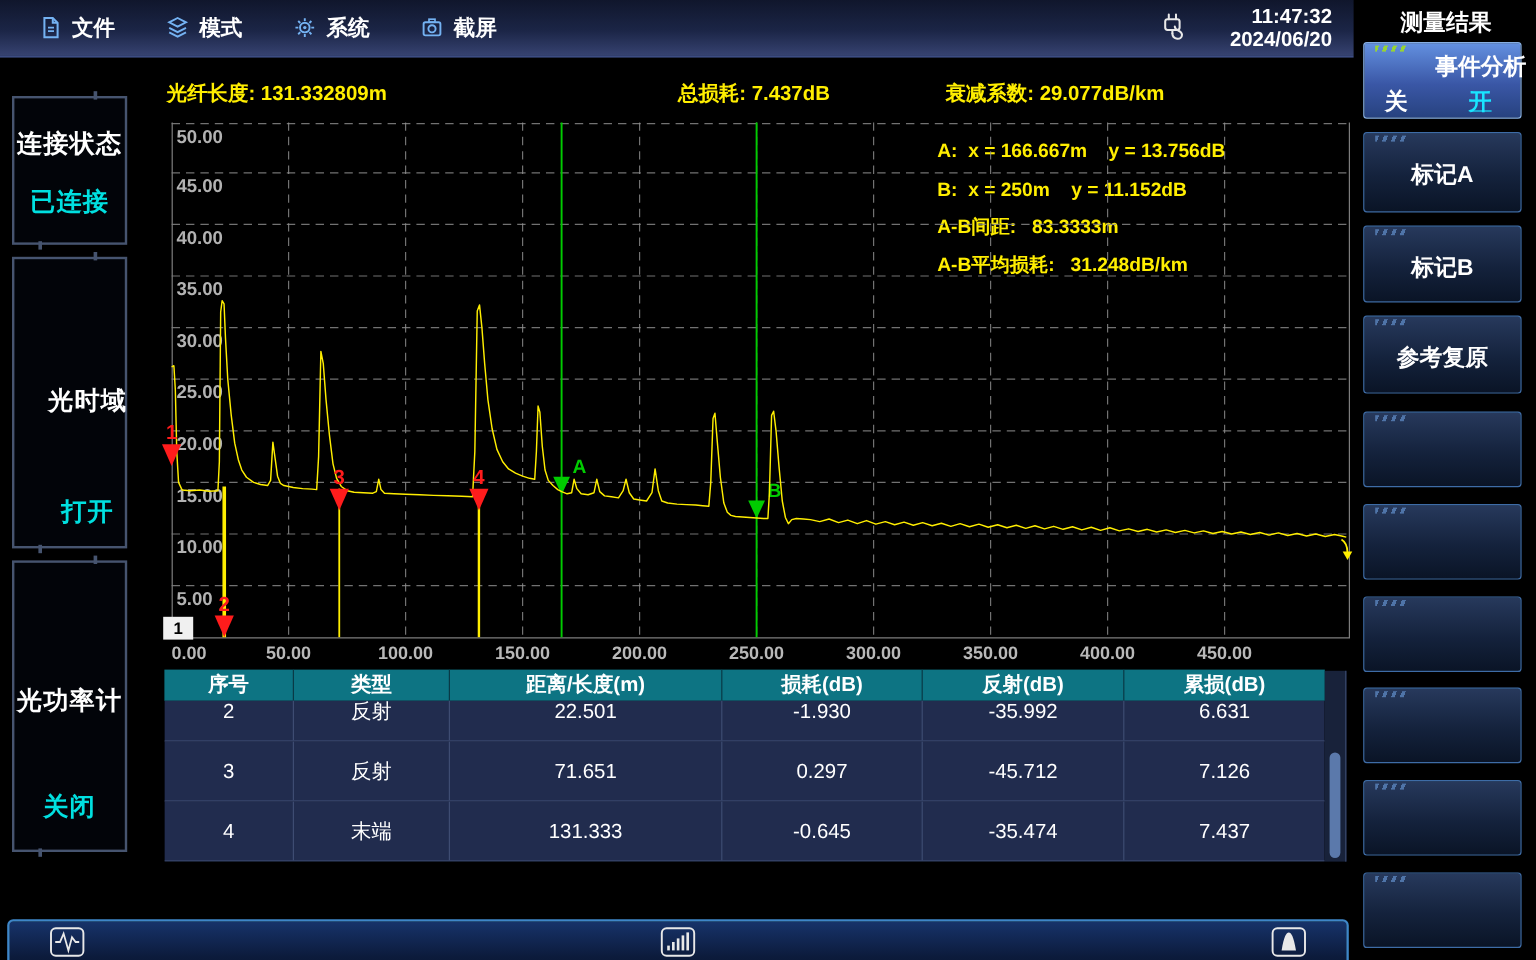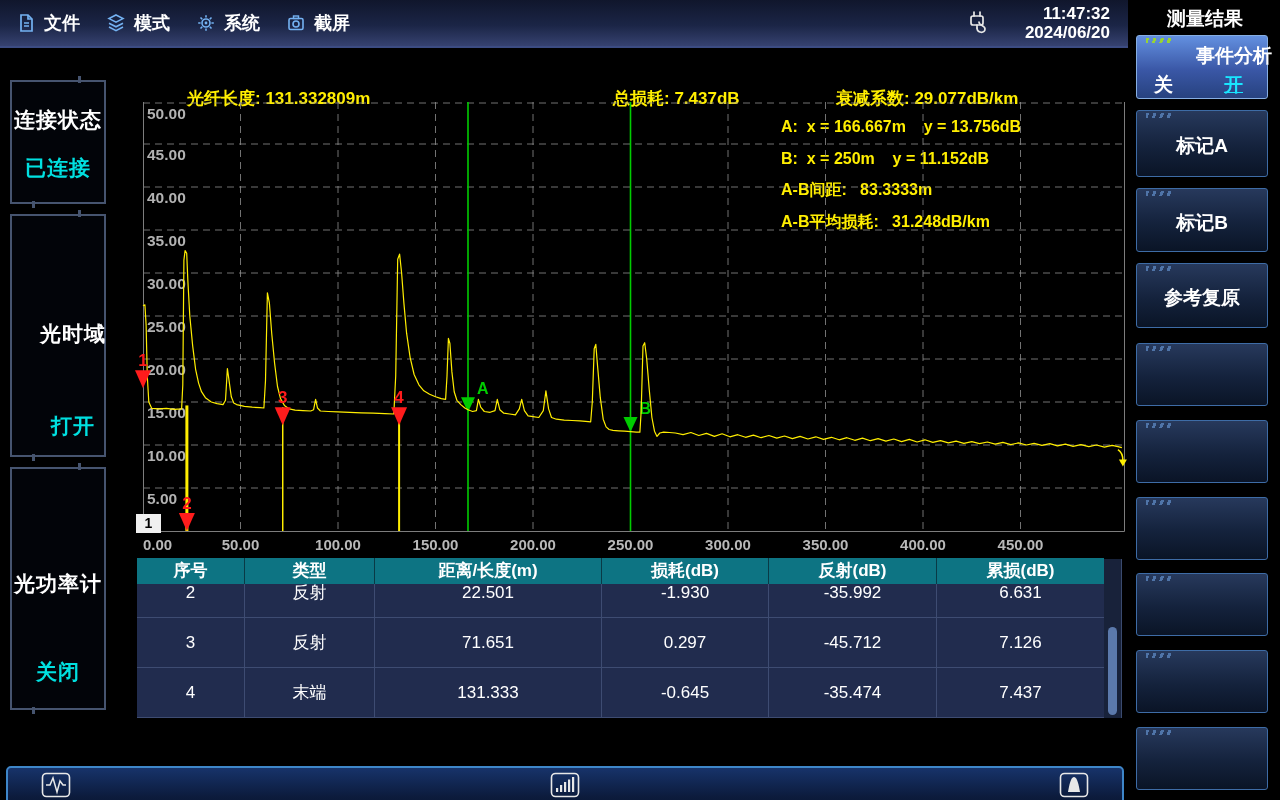--- a/index.html
+++ b/index.html
@@ -2,21 +2,21 @@
 <html><head>
 <meta charset="utf-8">
 <style>
   html,body{margin:0;padding:0;}
   body{width:1280px;height:800px;background:#000;position:relative;overflow:hidden;
        font-family:"Liberation Sans","DejaVu Sans",sans-serif;}
   
   .topbar{position:absolute;left:0;top:0;width:1128px;height:48px;box-sizing:border-box;
           background:linear-gradient(180deg,#10162c 0%,#1b2546 55%,#364270 100%);
           border-bottom:2px solid #3c4c82;}
-  .menu{display:flex;height:100%;padding-left:16px;gap:26px;}
+  .menu{display:flex;height:100%;padding-left:32px;gap:42px;}
   .menu-item{display:flex;align-items:center;gap:8px;color:#fff;font-size:18px;font-weight:bold;cursor:default;}
   .clock{position:absolute;right:18px;top:4px;text-align:right;color:#fff;font-weight:bold;
          font-size:17px;line-height:19px;}
   .plug{position:absolute;right:135px;top:9px;}
   
   .lpanel{position:absolute;left:10px;width:96px;background:#020409;border:2px solid #46546f;box-sizing:border-box;}
   .lpanel .tick-t,.lpanel .tick-b{position:absolute;width:3px;height:7px;background:#46546f;}
   .lpanel .tick-t{top:-6px;left:72%;} .lpanel .tick-b{bottom:-6px;left:22%;}
   .lpanel .ttl{position:absolute;width:100%;text-align:center;color:#fff;font-size:21px;font-weight:bold;letter-spacing:1px;}
   .lpanel .val{position:absolute;width:100%;text-align:center;color:#00e0e0;font-size:21px;font-weight:bold;letter-spacing:1px;}
@@ -34,21 +34,21 @@
   .rbtn .on{position:absolute;right:24px;top:36px;color:#19e5ff;font-size:19px;font-weight:bold;
             text-decoration:underline;}
   
   .bottomnav{position:absolute;left:6px;top:766px;width:1118px;height:62px;box-sizing:border-box;
         border:2px solid #3e86c8;border-radius:5px;display:flex;justify-content:space-between;
         align-items:center;padding:0 10px;
         background:linear-gradient(180deg,#17336a 0%,#0c1b3c 50%,#050e22 100%);}
   .bn-item{display:flex;flex-direction:column;align-items:center;gap:1px;color:#fff;
         font-weight:bold;font-size:18px;letter-spacing:1px;}
   
-  .chead{position:absolute;top:87px;color:#ffee00;font-size:17px;font-weight:bold;margin-left:48px;}
+  .chead{position:absolute;top:66px;color:#ffee00;font-size:17px;font-weight:bold;}
   .anno{position:absolute;left:781px;top:111px;color:#ffee00;font-size:16px;font-weight:bold;
         line-height:31.5px;white-space:pre;}
   .plot{position:absolute;left:143px;top:102px;width:982px;height:431px;}
   .xlabels span{position:absolute;top:536px;color:#b8b8b8;font-size:15px;font-weight:bold;}
   .trace-no{position:absolute;left:136px;top:514px;width:25px;height:19px;background:#f0f0f0;color:#000;
         font-size:14px;font-weight:bold;text-align:center;line-height:19px;}
   
   .thead{position:absolute;left:137px;top:558px;width:967px;height:26px;display:flex;background:#0d7483;}
   .thead .hc{box-sizing:border-box;border-right:1px solid #093a46;color:#fff;font-size:17px;
         font-weight:bold;text-align:center;line-height:26px;}

